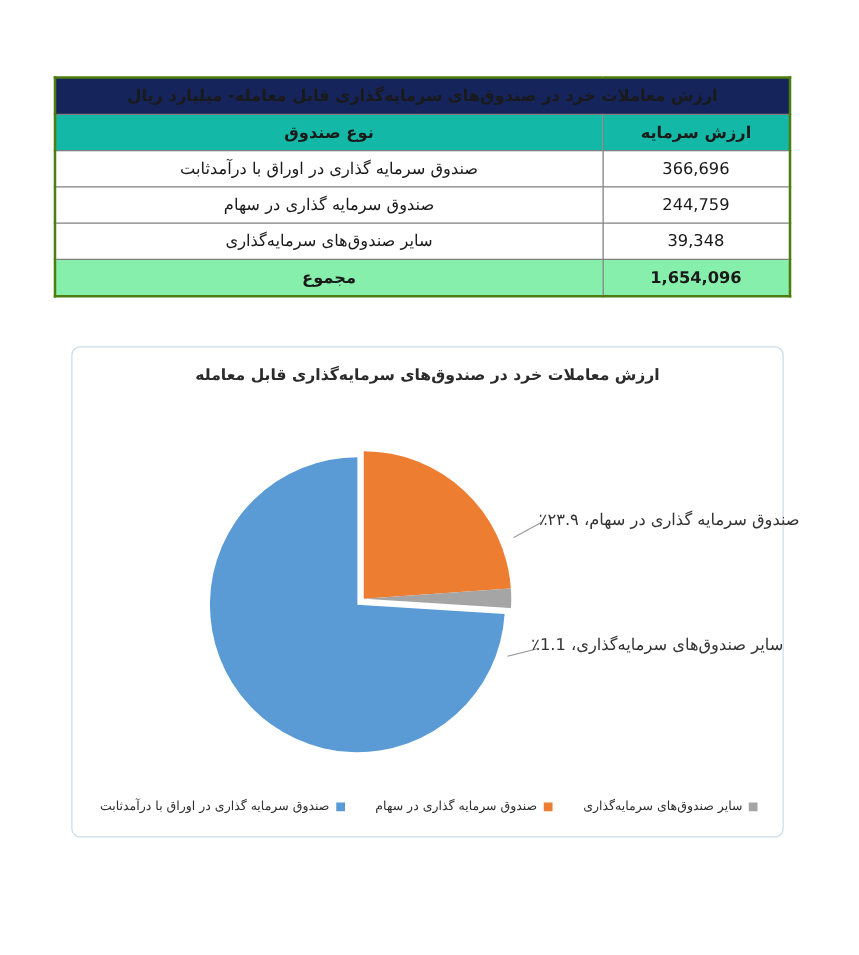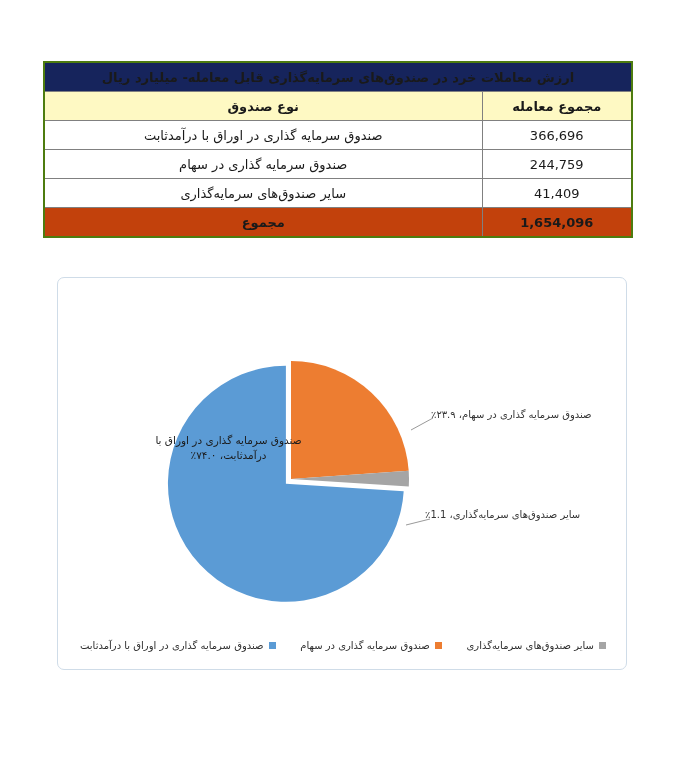--- a/index.html
+++ b/index.html
@@ -43,33 +43,33 @@
     background: #17255A;
     background: #16245c;
     color: #ffffff;
     font-weight: bold;
     font-size: 14.5px;
     height: 32px;
     border: 1px solid #16245c;
     letter-spacing: 0px;
   }
   td.head-cell {
-    background: #fef9c3;
+    background: #14b8a6;
     font-weight: bold;
     font-size: 13.5px;
     height: 30px;
     color: #12203f;
   }
   td.body-cell {
     background: #ffffff;
     font-size: 13px;
     height: 29px;
   }
   td.total-cell {
-    background: #c2410c;
+    background: #86efac;
     font-weight: bold;
     font-size: 14px;
     height: 30px;
     color: #0f1d38;
   }
   col.col-value { width: 150px; }
   col.col-name  { width: 438px; }
 
   
   #chart-frame {
@@ -96,21 +96,21 @@
   }
   #pie-svg {
     position: absolute;
     left: 0;
     top: 0;
     width: 570px;
     height: 393px;
   }
   .pie-callout {
     position: absolute;
-    font-size: 10px;
+    font-size: 13px;
     color: #333333;
     direction: rtl;
     white-space: nowrap;
     text-align: left;
   }
   #callout-sahm  { left: 373px; top: 131px; }
   #callout-sayer { left: 367px; top: 231px; }
 
   #inner-label {
     position: absolute;
@@ -161,62 +161,59 @@
   <table class="data-table">
     <colgroup>
       <col class="col-value">
       <col class="col-name">
     </colgroup>
     <tbody>
       <tr>
         <td class="title-cell" colspan="2">ارزش معاملات خرد در صندوق‌های سرمایه‌گذاری قابل معامله- میلیارد ریال</td>
       </tr>
       <tr>
-        <td class="head-cell">مجموع معامله</td>
+        <td class="head-cell">ارزش سرمایه</td>
         <td class="head-cell">نوع صندوق</td>
       </tr>
       <tr>
         <td class="body-cell">366,696</td>
         <td class="body-cell">صندوق سرمایه گذاری در اوراق با درآمدثابت</td>
       </tr>
       <tr>
         <td class="body-cell">244,759</td>
         <td class="body-cell">صندوق سرمایه گذاری در سهام</td>
       </tr>
       <tr>
-        <td class="body-cell">41,409</td>
+        <td class="body-cell">39,348</td>
         <td class="body-cell">سایر صندوق‌های سرمایه‌گذاری</td>
       </tr>
       <tr>
         <td class="total-cell">1,654,096</td>
         <td class="total-cell">مجموع</td>
       </tr>
     </tbody>
   </table>
 </div>
 
 <div id="chart-frame">
 
+  <div id="chart-title">ارزش معاملات خرد در صندوق‌های سرمایه‌گذاری قابل معامله</div>
 
   <svg id="pie-svg" viewBox="0 0 570 393">
 
     <path id="leader-equity" d="M 353 152 L 375 140" stroke="#9a9a9a" stroke-width="1" fill="none"></path>
     <path id="leader-other" d="M 348 247 L 372 241" stroke="#9a9a9a" stroke-width="1" fill="none"></path>
 
     <path id="slice-equity" d="M 233.0 201.0 L 233.0 83.0 A 118 118 0 0 1 350.7 192.8 Z" fill="#ed7d31"></path>
 
     <path id="slice-other" d="M 233.0 201.0 L 350.7 192.8 A 118 118 0 0 1 350.8 208.4 Z" fill="#a5a5a5"></path>
 
     <path id="slice-fixed" d="M 227.9 205.8 L 345.7 213.2 A 118 118 0 1 1 227.9 87.8 Z" fill="#5b9bd5"></path>
   </svg>
 
-  <div id="inner-label">
-    <span>صندوق سرمایه گذاری در اوراق با</span><br>
-    <span>درآمدثابت، ۷۴.۰٪</span>
-  </div>
 
   <div class="pie-callout" id="callout-sahm">صندوق سرمایه گذاری در سهام، ۲۳.۹٪</div>
 
   <div class="pie-callout" id="callout-sayer">سایر صندوق‌های سرمایه‌گذاری، 1.1٪</div>
 
   <div id="legend">
     <div class="legend-item">
       <span class="legend-swatch" style="background:#a5a5a5"></span>
       <span class="legend-text">سایر صندوق‌های سرمایه‌گذاری</span>
     </div>

